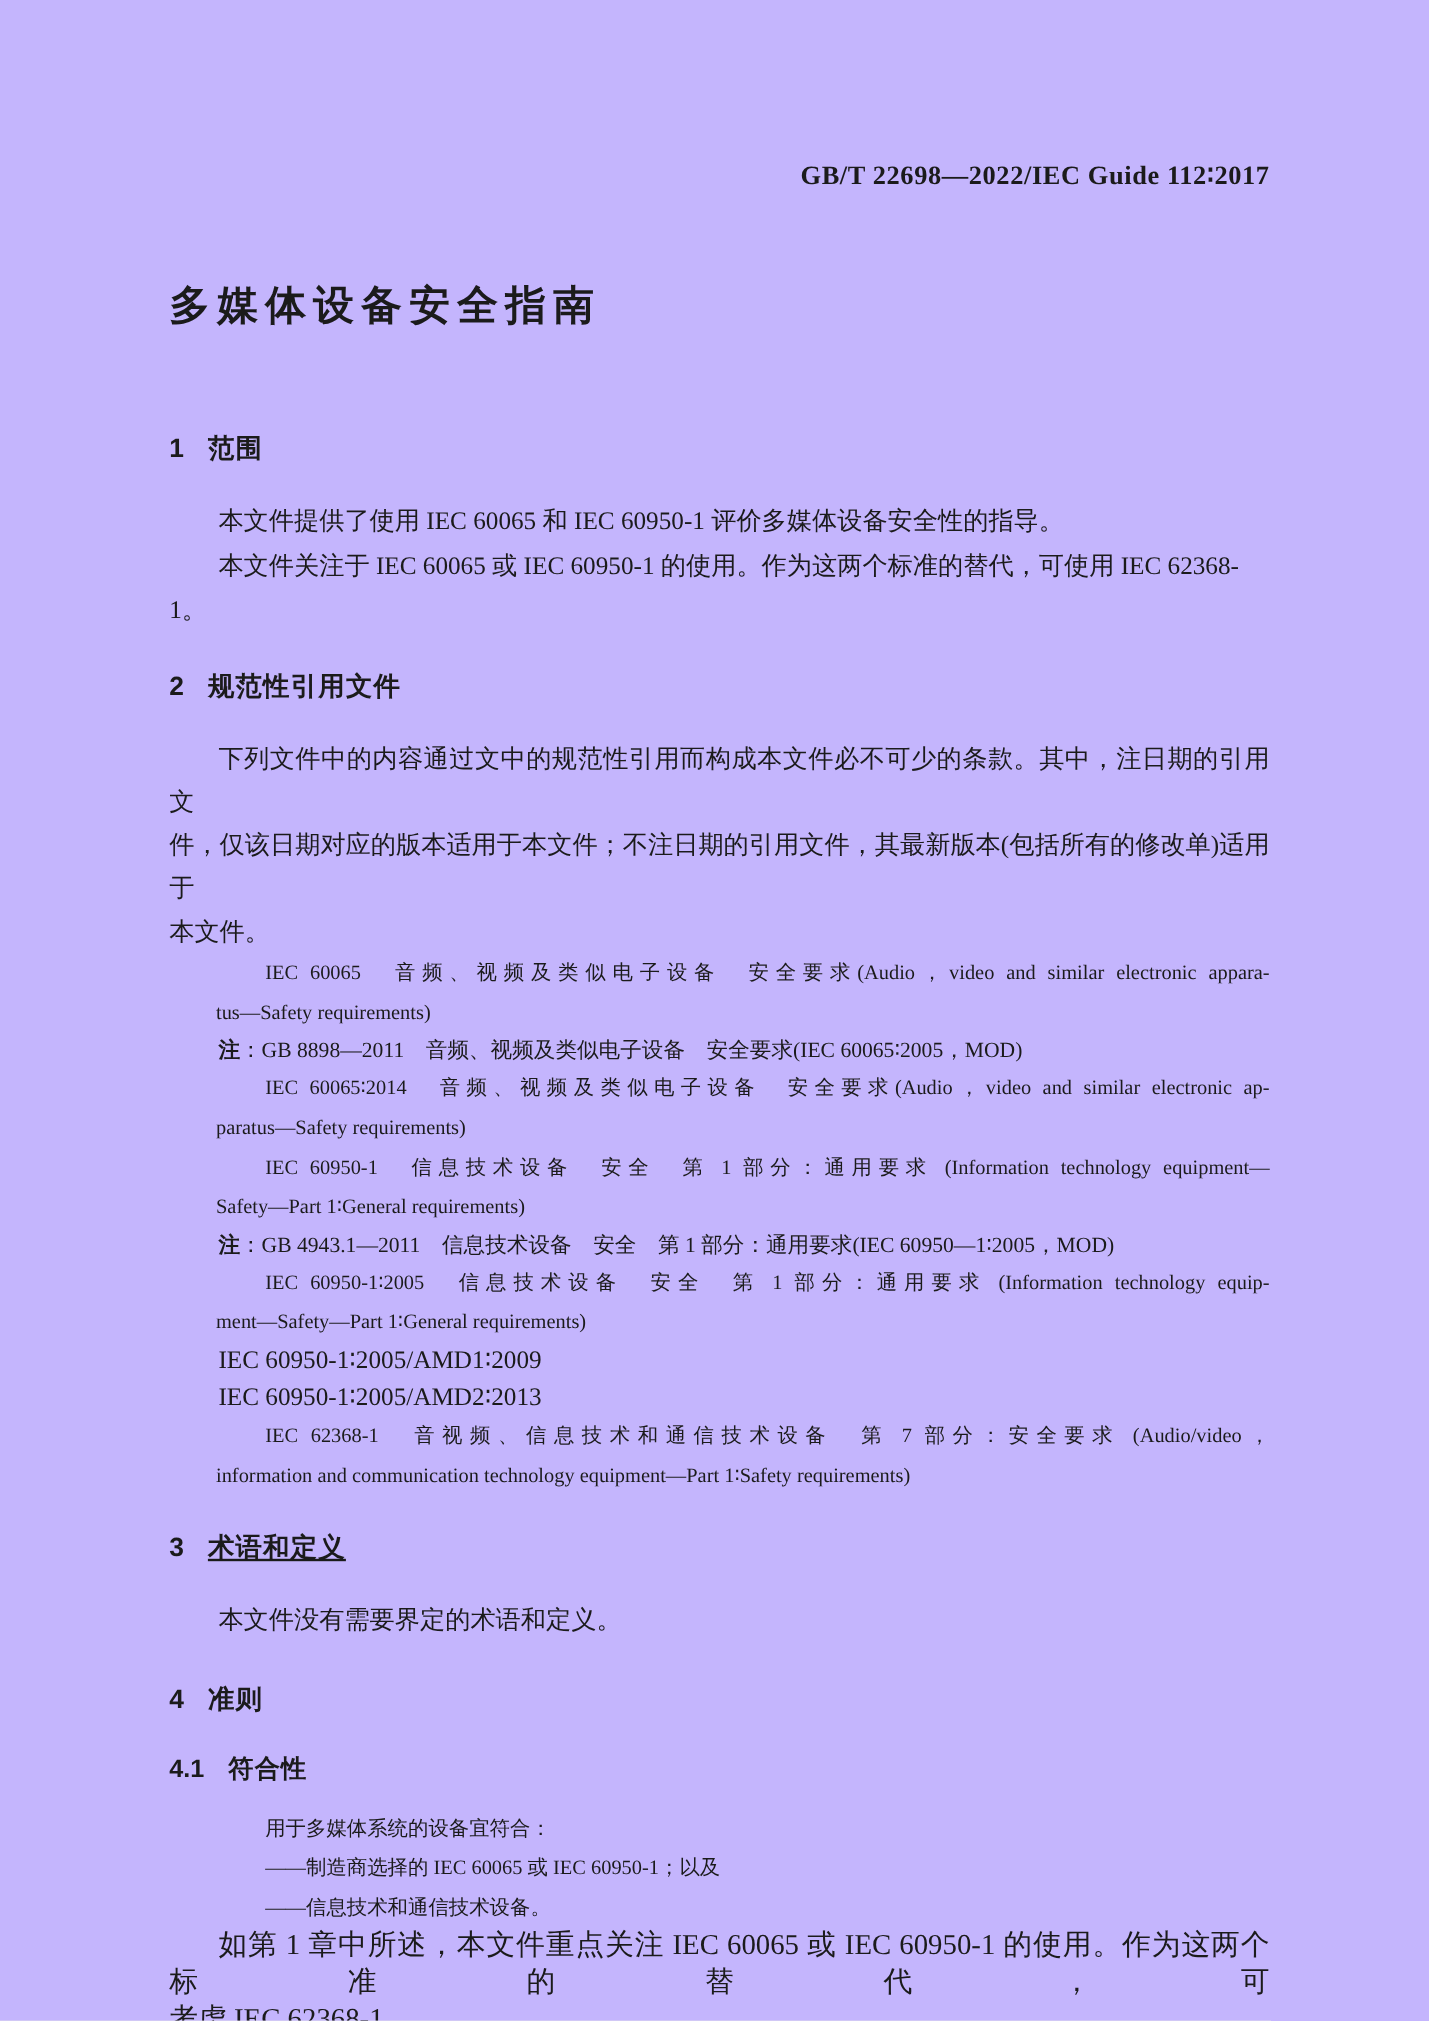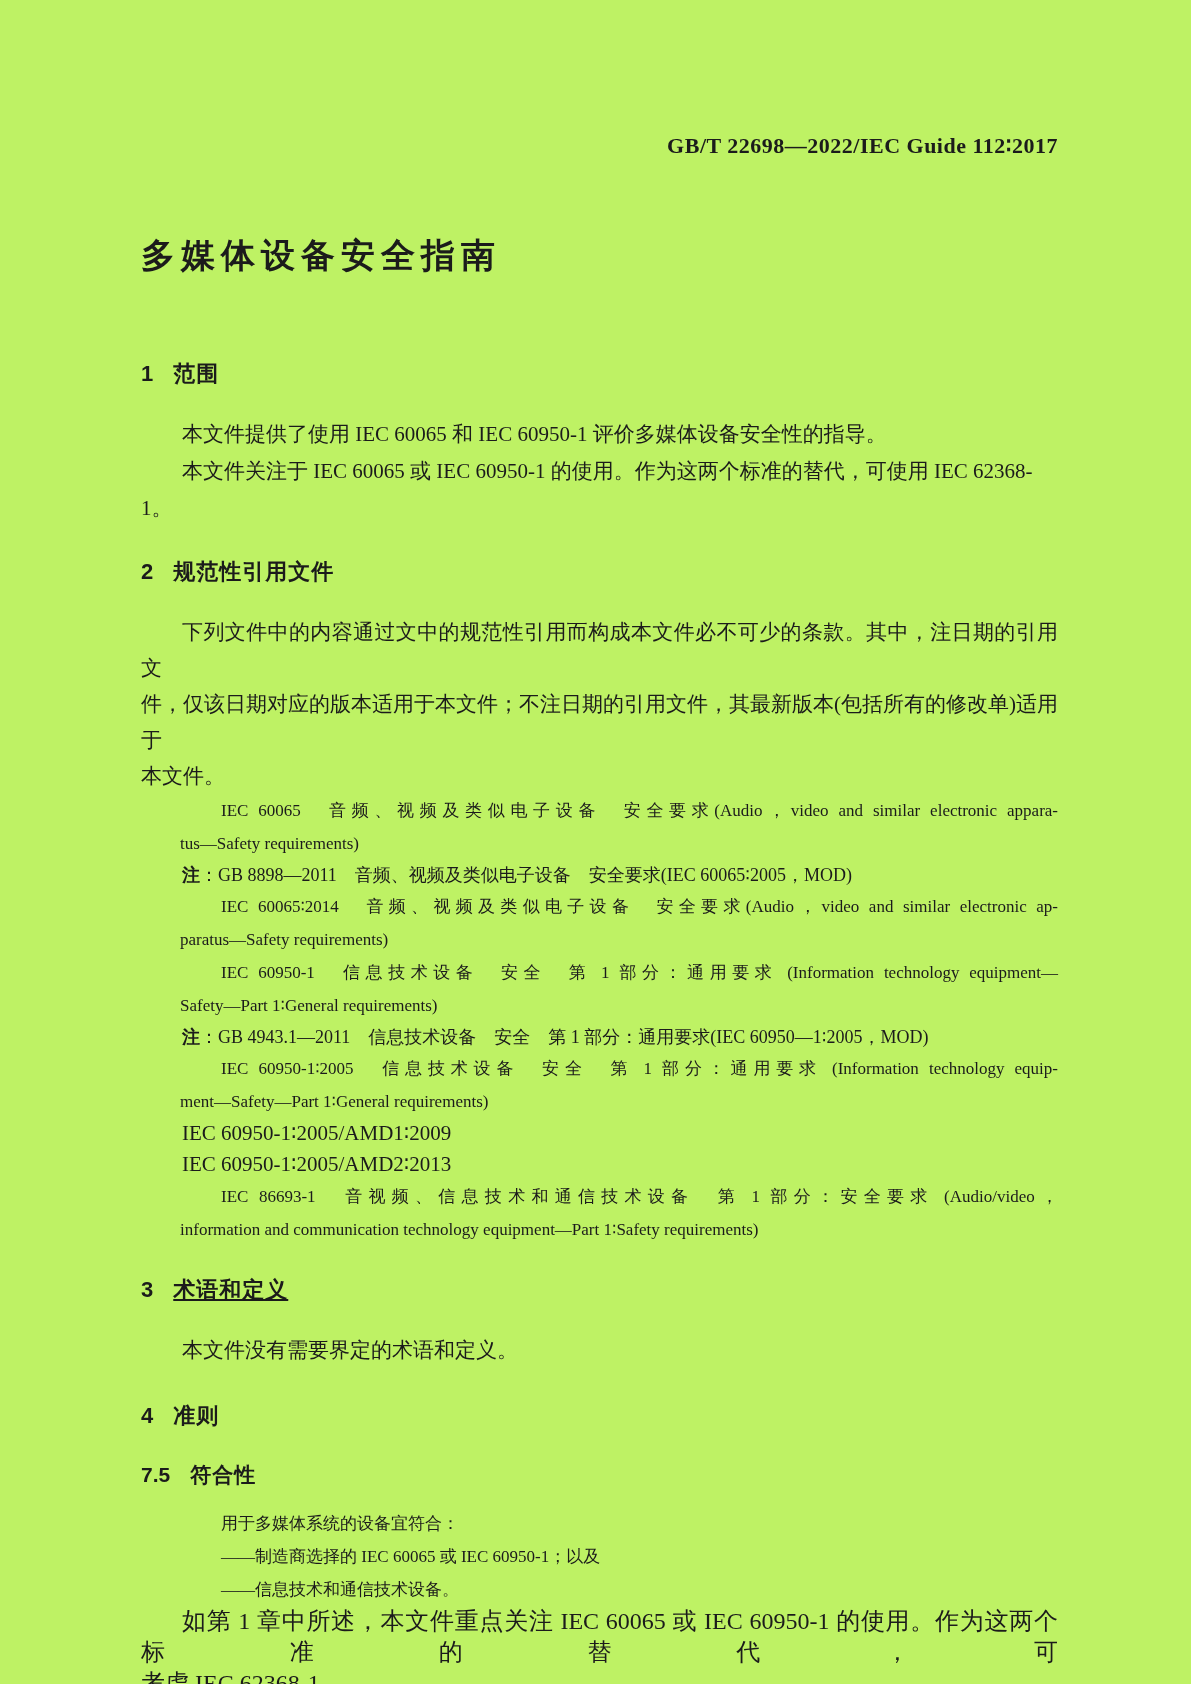--- a/index.html
+++ b/index.html
@@ -1,20 +1,20 @@
 <!DOCTYPE html>
 <html><head>
 <meta charset="utf-8">
 <style>
   html, body { margin: 0; padding: 0; background: #e8e8e8; }
   .page {
     width: 1191px;
     height: 1684px;
     margin: 0 auto;
-    background: #bef264;
+    background: #c4b5fd;
     color: #1b1b1b;
     position: relative;
     overflow: hidden;
     font-family: "Liberation Serif", "DejaVu Serif", serif;
   }
   .content { margin-left: 141px; margin-right: 133px; }
 
   .doc-code {
     margin-top: 133px;
     text-align: right;
@@ -104,34 +104,34 @@
     <div class="note-line indent">
       <span class="note-label">注</span><span>：GB 4943.1—2011　信息技术设备　安全　第 1 部分：通用要求(IEC 60950—1∶2005，MOD)</span>
     </div>
 
     <div class="ref-line indent fill">IEC 60950-1∶2005　信息技术设备　安全　第 1 部分：通用要求 (Information technology equip-</div>
     <div class="ref-line">ment—Safety—Part 1∶General requirements)</div>
 
     <div class="amd-line indent">IEC 60950-1∶2005/AMD1∶2009</div>
     <div class="amd-line indent">IEC 60950-1∶2005/AMD2∶2013</div>
 
-    <div class="ref-line indent fill">IEC 86693-1　音视频、信息技术和通信技术设备　第 1 部分：安全要求 (Audio/video，</div>
+    <div class="ref-line indent fill">IEC 62368-1　音视频、信息技术和通信技术设备　第 7 部分：安全要求 (Audio/video，</div>
     <div class="ref-line">information and communication technology equipment—Part 1∶Safety requirements)</div>
 
     <div class="sec-heading h-s3">
       <span class="sec-num">3</span><span>术语和定义</span>
     </div>
     <div class="body-line indent mt-p">本文件没有需要界定的术语和定义。</div>
 
     <div class="sec-heading h-s4">
       <span class="sec-num">4</span><span>准则</span>
     </div>
 
     <div class="sec-heading sub-heading h-s41">
-      <span class="sec-num">7.5</span><span>符合性</span>
+      <span class="sec-num">4.1</span><span>符合性</span>
     </div>
     <div class="ref-line indent mt-sm">用于多媒体系统的设备宜符合：</div>
     <div class="ref-line indent">——制造商选择的 IEC 60065 或 IEC 60950-1；以及</div>
     <div class="ref-line indent">——信息技术和通信技术设备。</div>
     <div class="tail-line indent fill">如第 1 章中所述，本文件重点关注 IEC 60065 或 IEC 60950-1 的使用。作为这两个标准的替代，可</div>
     <div class="tail-line">考虑 IEC 62368-1。</div>
 
   </div>
 </div>
 

